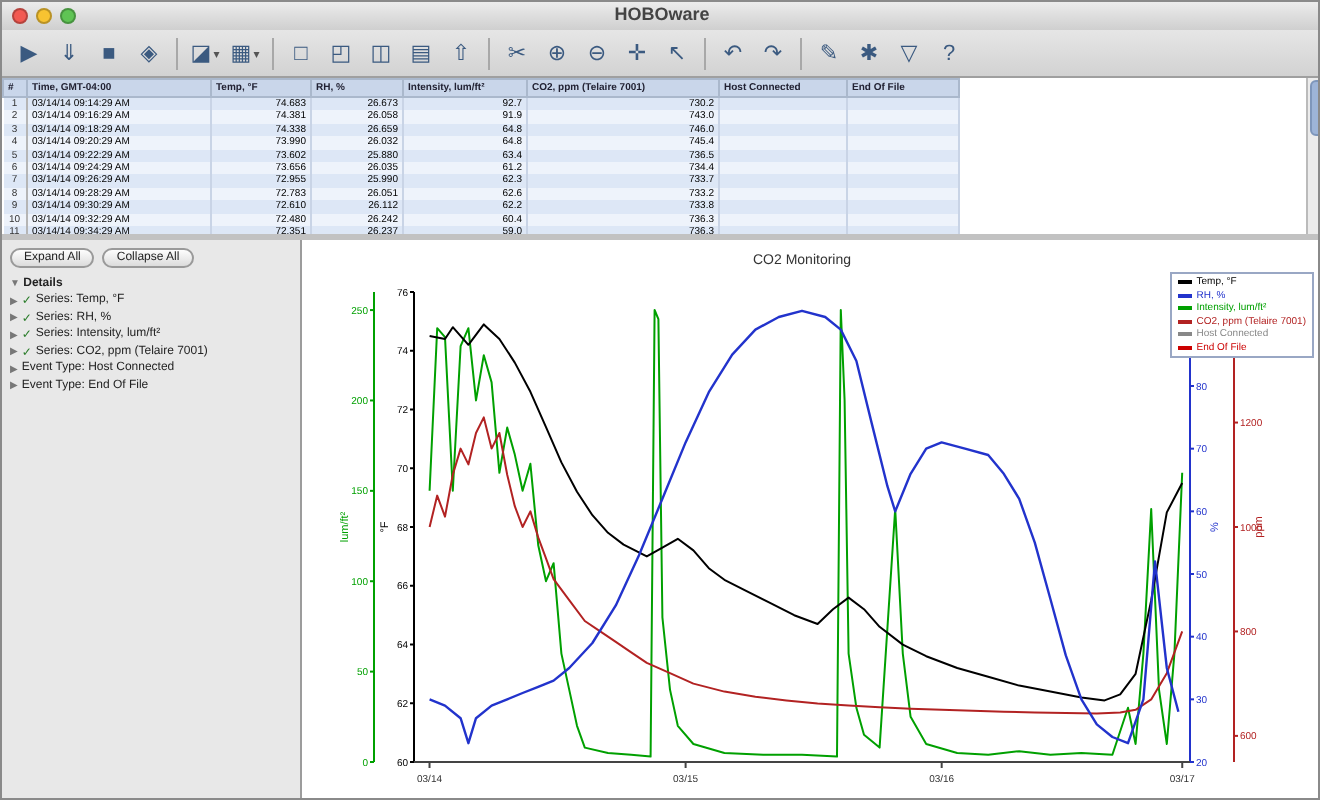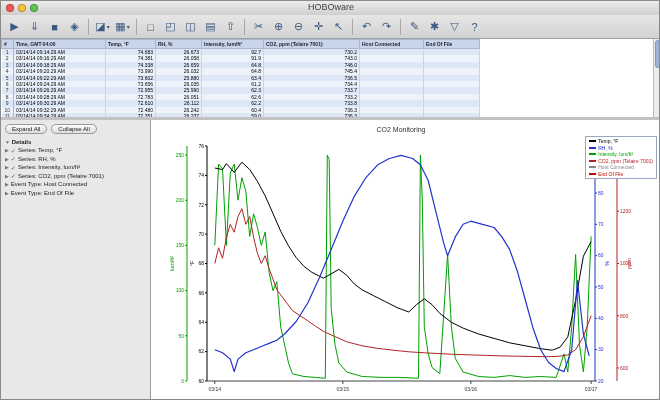--- a/index.html
+++ b/index.html
@@ -1,18 +1,18 @@
 <!DOCTYPE html>
 <html><head>
 <meta charset="utf-8">
 <style>
   html,body{margin:0;padding:0;background:#b8b8b8;font-family:"Liberation Sans",sans-serif;}
   .window{position:relative;width:660px;height:400px;background:#d6d6d6;overflow:hidden;border:1px solid #8a8a8a;box-sizing:border-box;}
   
-  .titlebar{position:absolute;left:0;top:0;width:660px;height:14px;background:linear-gradient(#ececec,#cfcfcf);border-bottom:1px solid #9a9a9a;}
+  .titlebar{position:absolute;left:0;top:0;width:660px;height:14px;background:linear-gradient(#ececec,#cfcfcf);border-bottom:1px solid #9a9a9a;font-weight:bold;}
   .traffic{position:absolute;left:5px;top:3px;display:flex;gap:4px;}
   .tl{width:8px;height:8px;border-radius:50%;display:inline-block;border:1px solid rgba(0,0,0,.25);box-sizing:border-box;}
   .tl.red{background:#f25a52;} .tl.yellow{background:#f7c331;} .tl.green{background:#5fc454;}
   .title{position:absolute;left:0;right:0;top:1px;text-align:center;font-size:9px;color:#444;}
   
   .toolbar{position:absolute;left:0;top:14px;width:660px;height:24px;background:linear-gradient(#e6e6e6,#d2d2d2);border-bottom:1px solid #9f9f9f;display:flex;align-items:center;padding:0 4px;box-sizing:border-box;gap:1px;}
   .tbtn{width:19px;height:19px;border:1px solid transparent;border-radius:3px;background:transparent;display:flex;align-items:center;justify-content:center;font-size:11px;color:#3b5a80;padding:0;cursor:default;}
   .tbtn .dd{font-size:6px;color:#555;margin-left:1px;}
   .tsep{width:1px;height:16px;background:#a8a8a8;margin:0 3px;}
   

